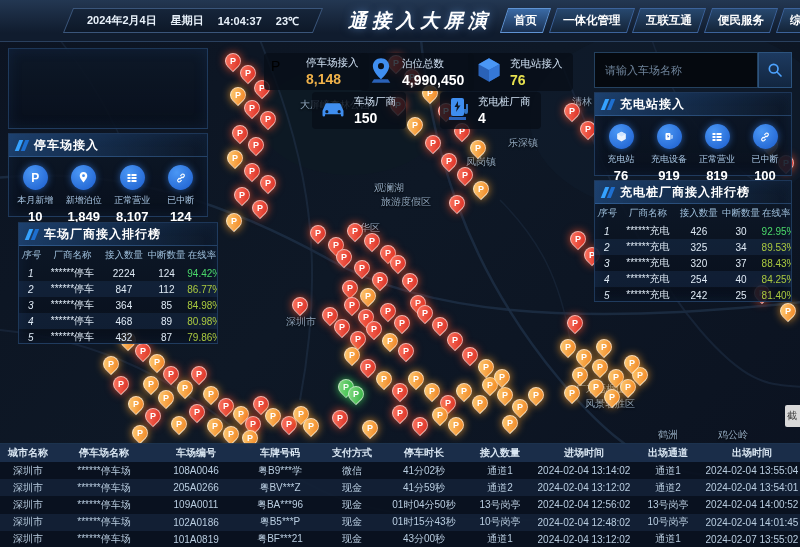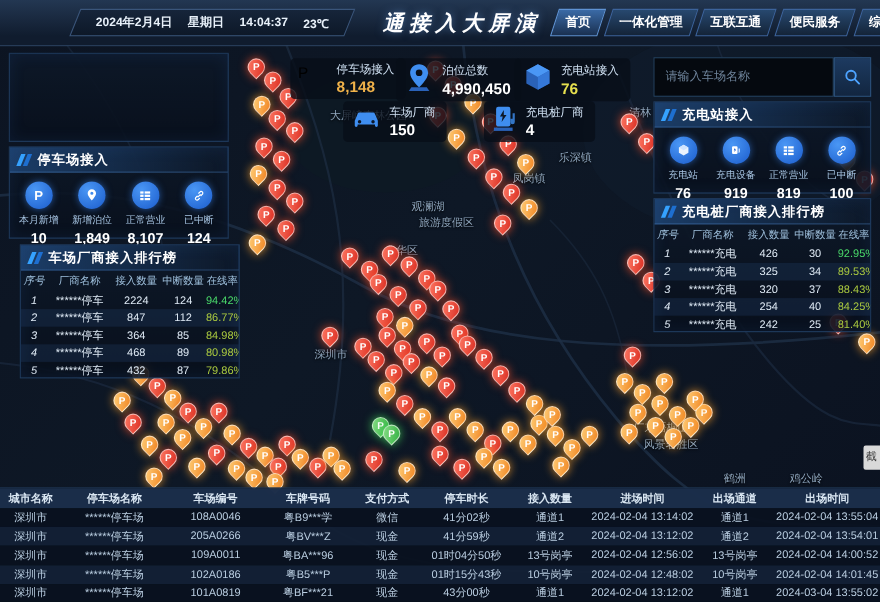--- a/index.html
+++ b/index.html
@@ -748,20 +748,20 @@
         <div class="trow odd">
           <div class="tcell">深圳市</div>
           <div class="tcell">******停车场</div>
           <div class="tcell">101A0819</div>
           <div class="tcell">粤BF***21</div>
           <div class="tcell">现金</div>
           <div class="tcell">43分00秒</div>
           <div class="tcell">通道1</div>
           <div class="tcell">2024-02-04 13:12:02</div>
           <div class="tcell">通道1</div>
-          <div class="tcell">2024-03-04 13:55:02</div>
+          <div class="tcell">2024-02-07 13:55:02</div>
         </div>
       </div>
   </div>
 
   <div id="shot-tab">截图</div>
 
 </div>
 
 </body></html>

